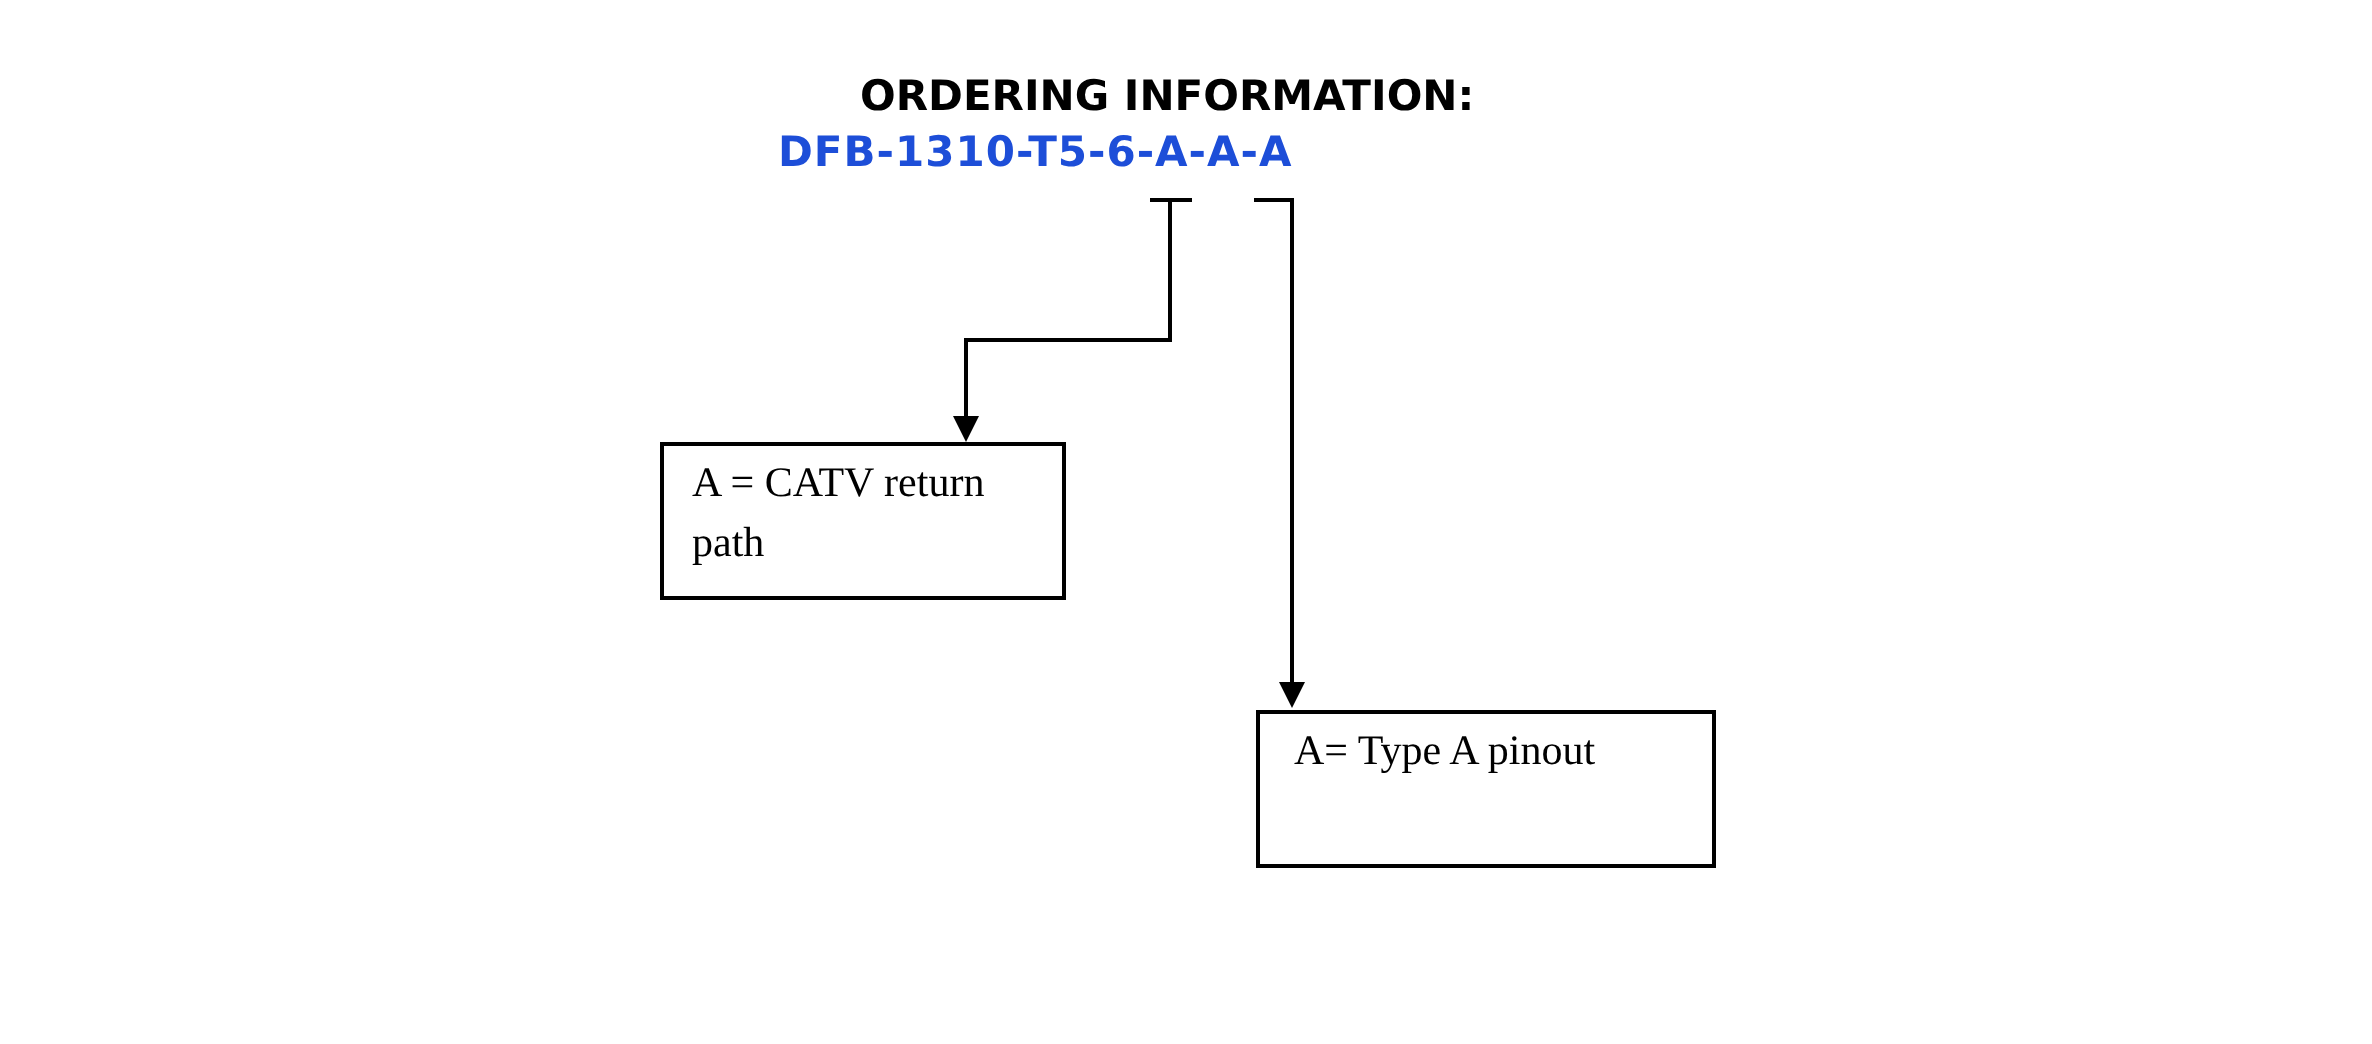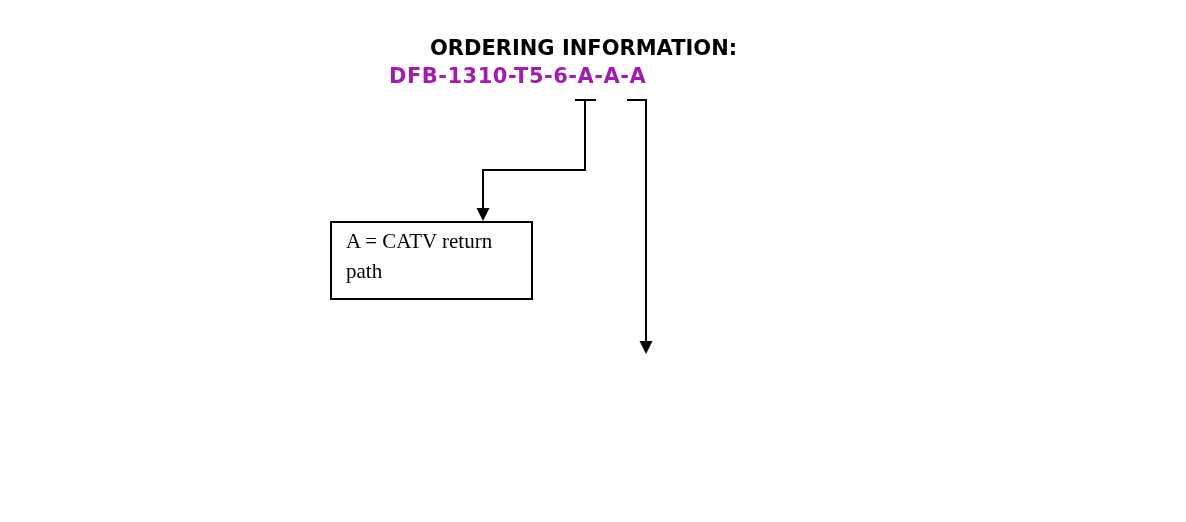--- a/index.html
+++ b/index.html
@@ -28,21 +28,21 @@
   }
   .part-number {
     position: absolute;
     left: 389px;
     top: 64px;
     font-family: "DejaVu Sans", sans-serif;
     font-weight: bold;
     font-size: 21px;
     line-height: 24px;
     letter-spacing: 0.5px;
-    color: #a21caf;
+    color: #1d4ed8;
     white-space: nowrap;
   }
   .connector-layer {
     position: absolute;
     left: 0;
     top: 0;
     width: 1186px;
     height: 522px;
   }
   .callout-box {
@@ -93,14 +93,17 @@
       <line x1="627" y1="100" x2="647" y2="100"></line>
       <line x1="646" y1="100" x2="646" y2="342"></line>
       <polygon points="639.5,341 652.5,341 646,354" fill="#000000" stroke="none"></polygon>
     </g>
   </svg>
 
   <div class="callout-box catv">
     <span>A = CATV return path</span>
   </div>
 
+  <div class="callout-box pinout">
+    <span>A= Type A pinout</span>
+  </div>
 
 </div>
 
 </body></html>

